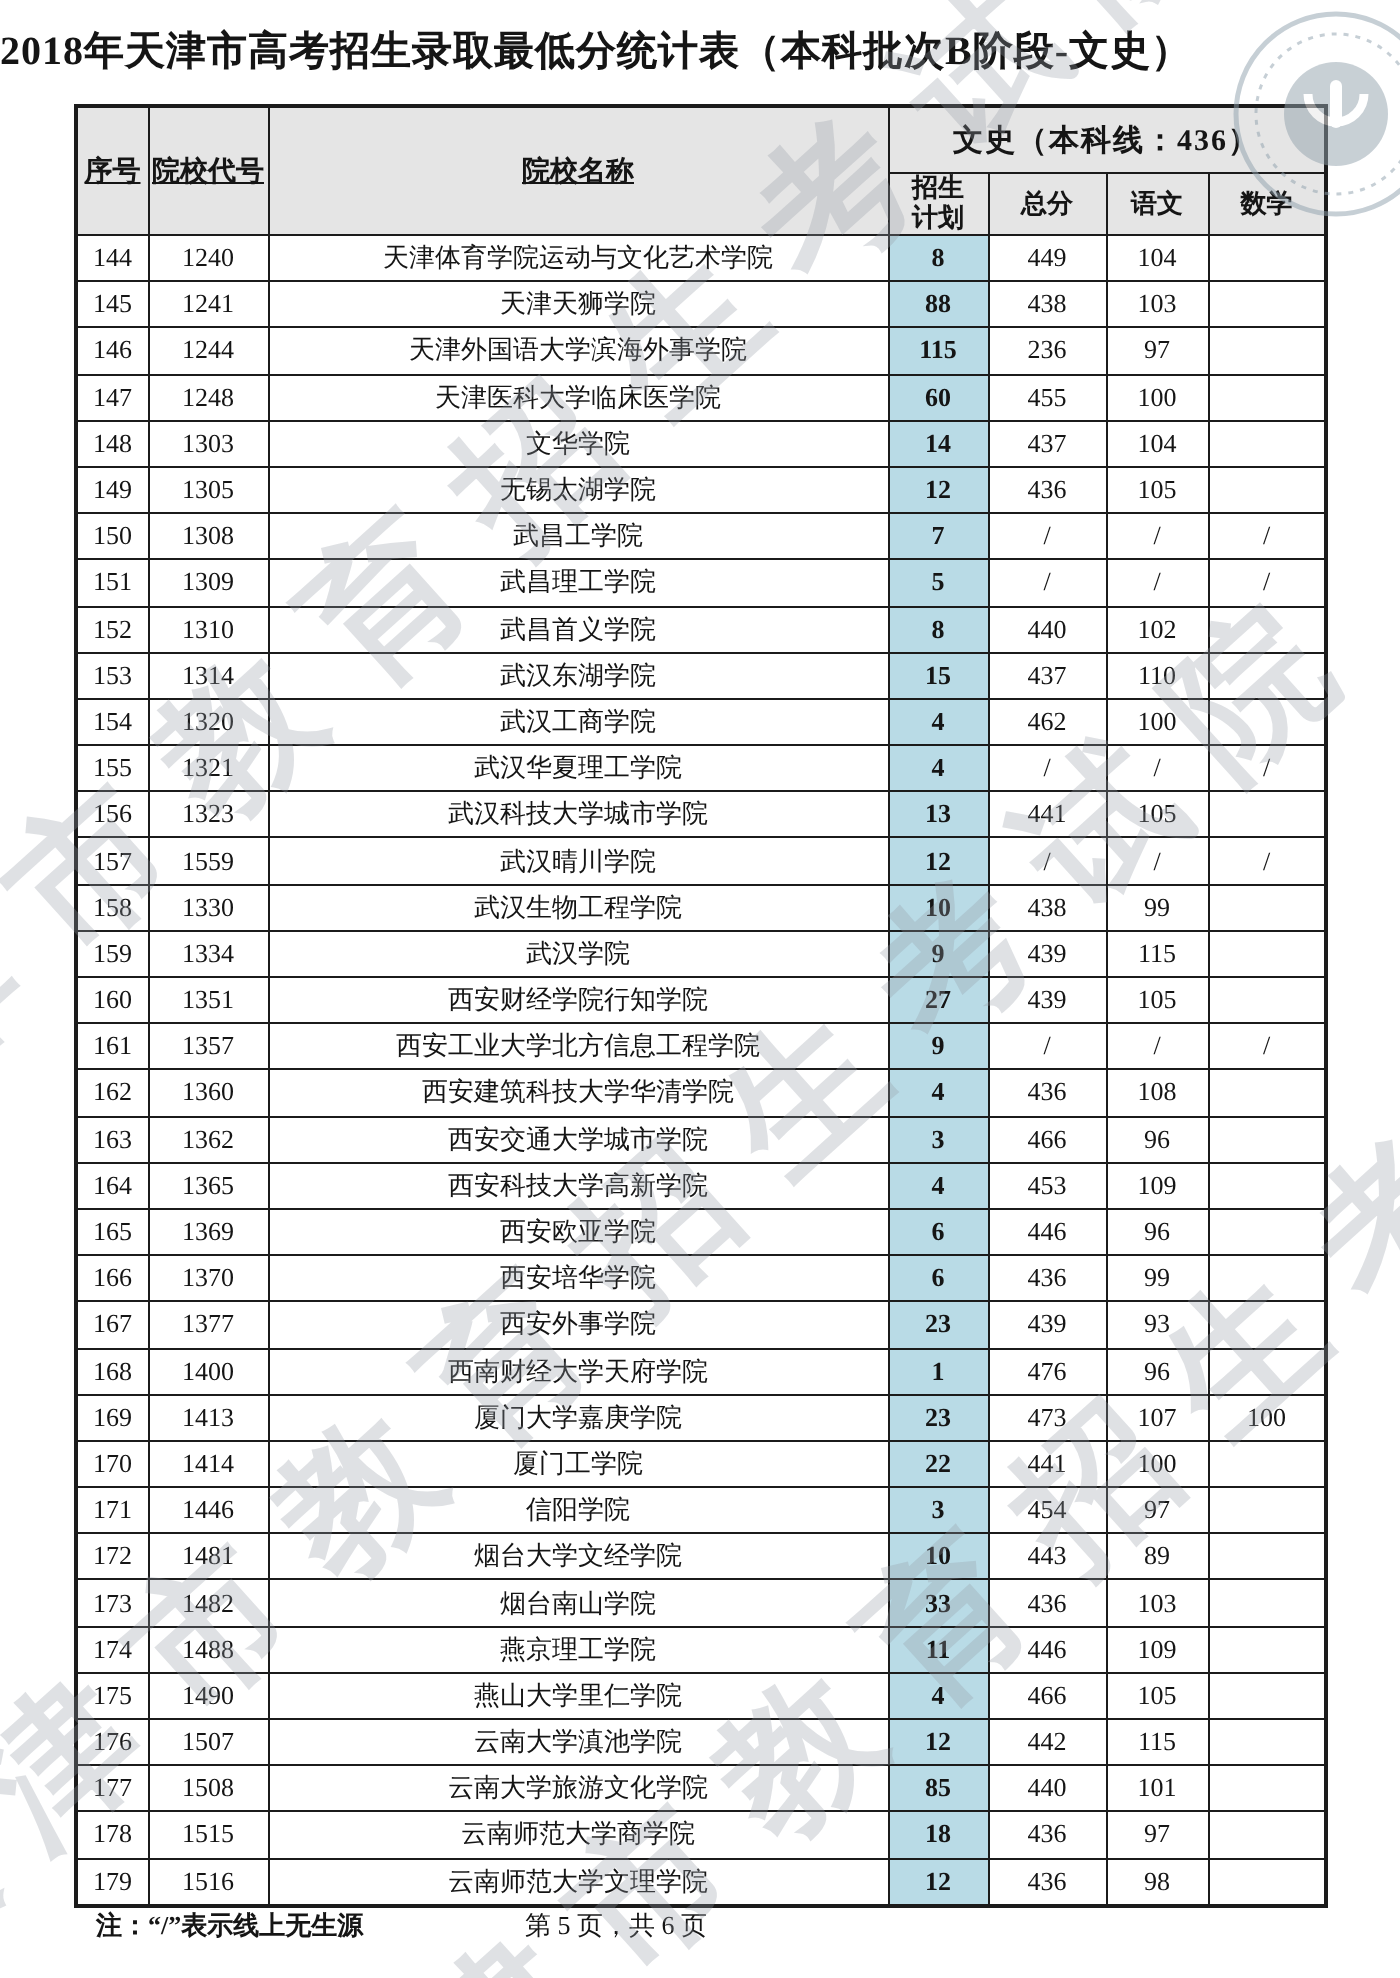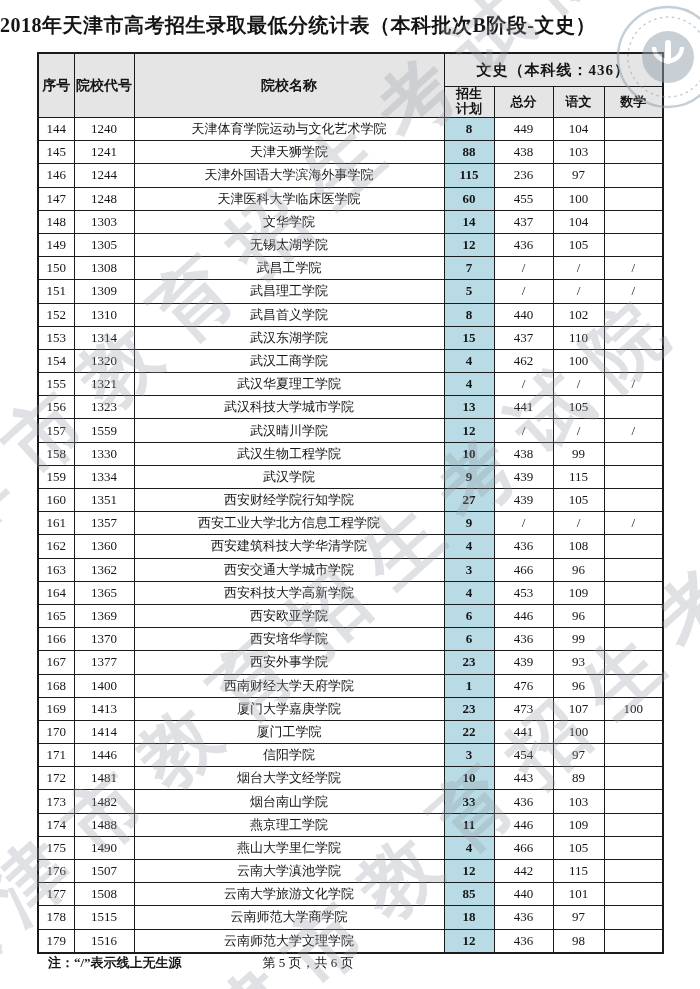--- a/index.html
+++ b/index.html
@@ -16,21 +16,21 @@
   table.scores{
     position:absolute;left:37px;top:52px;width:625px;
     border-collapse:collapse;table-layout:fixed;
     border:2px solid #1b1b1b;z-index:1;
   }
   th,td{
     border:1px solid #1b1b1b;text-align:center;vertical-align:middle;
     padding:0;overflow:hidden;
   }
   thead th{background:#e5e5e5;font-weight:bold;}
-  th.corner{font-size:14px;}
+  th.corner{font-size:14px;text-decoration:underline;}
   th.group-head{font-size:15px;height:32px;letter-spacing:1px;}
   tr.subhead th{font-size:13px;height:30px;line-height:1.15;}
   .w2{display:inline-block;width:2em;text-align:right;}
   tbody td{font-size:13px;height:22.2px;background:#ffffff;}
   tbody td.plan{background:#b9dbe6;font-weight:bold;}
   tbody td.name{font-size:13px;}
   .footer-note{
     position:absolute;left:48px;top:954px;font-size:13px;font-weight:bold;z-index:2;
   }
   .footer-page{

